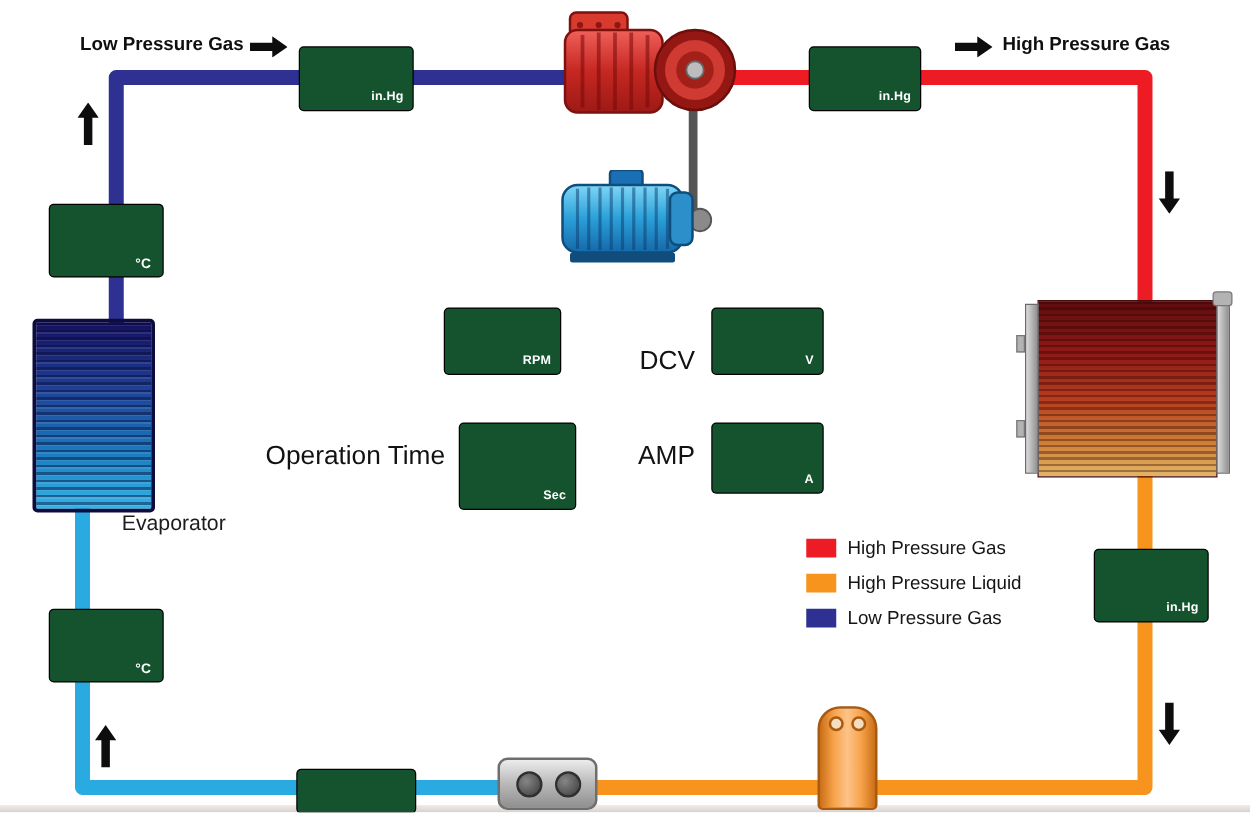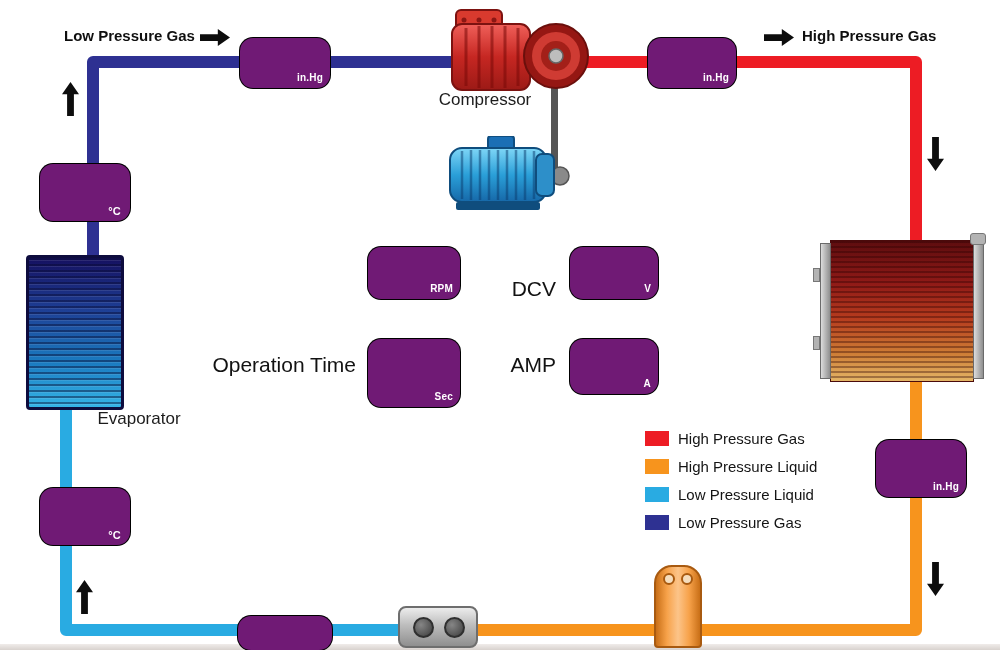--- a/index.html
+++ b/index.html
@@ -5,21 +5,21 @@
   *{box-sizing:border-box;margin:0;padding:0}
   html,body{background:#ffffff}
   body{font-family:"Liberation Sans","DejaVu Sans",sans-serif}
   .stage{position:relative;width:1000px;height:650px;background:#ffffff;overflow:hidden}
 
   .bottom-strip{position:absolute;left:0;top:644px;width:1000px;height:6px;
     background:linear-gradient(180deg,#f0ecea,#d8d2ce)}
 
   .pipes{position:absolute;left:0;top:0}
 
-  .dbox{position:absolute;background:#701a75;border-radius:13px;box-shadow:0 0 0 1px #000}
+  .dbox{position:absolute;background:#14532d;border-radius:3px;box-shadow:0 0 0 1px #000}
   .dbox .unit{position:absolute;right:7px;bottom:5px;color:#fff;font-size:10px;font-weight:bold;letter-spacing:.2px;white-space:nowrap}
   .dbox .unit.big{font-size:11px;right:9px;bottom:4px}
 
   .flow-label{position:absolute;font-size:15px;font-weight:600;color:#0f0f0f;white-space:nowrap}
   .comp-label{position:absolute;font-size:17px;color:#1c1c1c;text-align:center;white-space:nowrap}
   .plabel{position:absolute;font-size:21px;color:#121212;text-align:right;white-space:nowrap}
 
   .arrow{position:absolute;fill:#0d0d0d}
 
   .legend{position:absolute;left:645px;top:430px}
@@ -138,21 +138,21 @@
   </div>
   <div class="dbox" style="left:40px;top:164px;width:90px;height:57px">
     <span class="unit big">°C</span>
   </div>
   <div class="dbox" style="left:40px;top:488px;width:90px;height:57px">
     <span class="unit big">°C</span>
   </div>
   <div class="dbox" style="left:876px;top:440px;width:90px;height:57px">
     <span class="unit">in.Hg</span>
   </div>
-  <div class="dbox" style="left:368px;top:247px;width:92px;height:52px">
+  <div class="dbox" style="left:356px;top:247px;width:92px;height:52px">
     <span class="unit">RPM</span>
   </div>
   <div class="dbox" style="left:570px;top:247px;width:88px;height:52px">
     <span class="unit">V</span>
   </div>
   <div class="dbox" style="left:368px;top:339px;width:92px;height:68px">
     <span class="unit">Sec</span>
   </div>
   <div class="dbox" style="left:570px;top:339px;width:88px;height:55px">
     <span class="unit">A</span>
@@ -174,39 +174,34 @@
   <svg class="arrow" style="left:927px;top:137px" width="17" height="34" viewBox="0 0 18 36">
     <path d="M9 36 L18 23 H12.6 V0 H5.4 V23 H0 Z"></path>
   </svg>
   <svg class="arrow" style="left:927px;top:562px" width="17" height="34" viewBox="0 0 18 36">
     <path d="M9 36 L18 23 H12.6 V0 H5.4 V23 H0 Z"></path>
   </svg>
 
   <div class="flow-label" style="left:64px;top:27px">Low Pressure Gas</div>
   <div class="flow-label" style="left:802px;top:27px">High Pressure Gas</div>
 
-  <div class="comp-label" style="left:420px;top:90px;width:130px">Compressor</div>
   <div class="comp-label" style="left:84px;top:409px;width:110px">Evaporator</div>
 
   <div class="plabel" style="left:460px;top:277px;width:96px">DCV</div>
   <div class="plabel" style="left:160px;top:353px;width:196px">Operation Time</div>
   <div class="plabel" style="left:460px;top:353px;width:96px">AMP</div>
 
   <div class="legend">
     <div class="legend-row">
       <span class="swatch" style="background-color: rgb(237, 28, 36);"></span>
       <span class="legend-label">High Pressure Gas</span>
     </div>
     <div class="legend-row">
       <span class="swatch" style="background-color: rgb(247, 148, 29);"></span>
       <span class="legend-label">High Pressure Liquid</span>
     </div>
     <div class="legend-row">
-      <span class="swatch" style="background-color: rgb(41, 171, 226);"></span>
-      <span class="legend-label">Low Pressure Liquid</span>
-    </div>
-    <div class="legend-row">
       <span class="swatch" style="background-color: rgb(46, 49, 146);"></span>
       <span class="legend-label">Low Pressure Gas</span>
     </div>
   </div>
 
 </div>
 
 </body></html>

